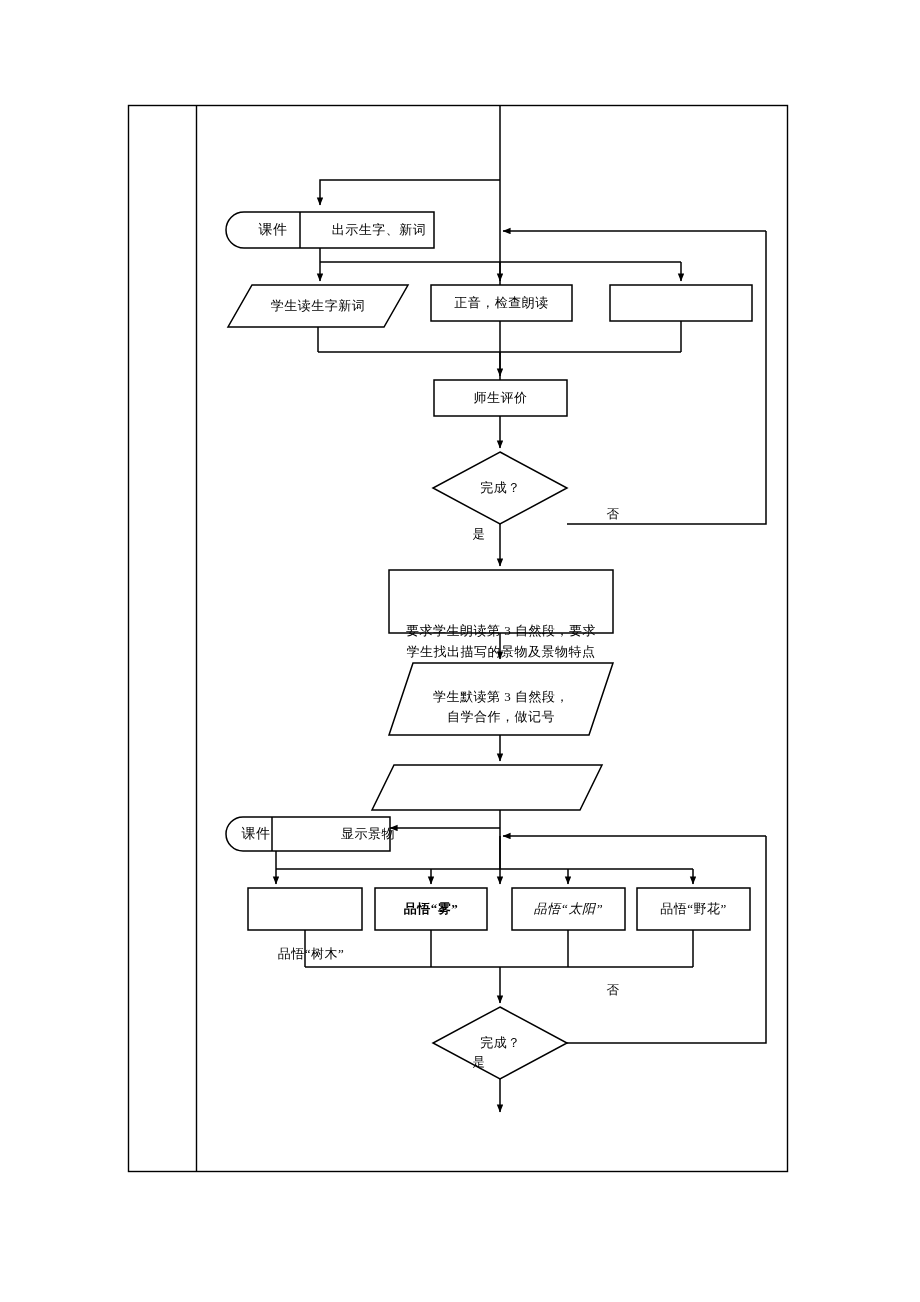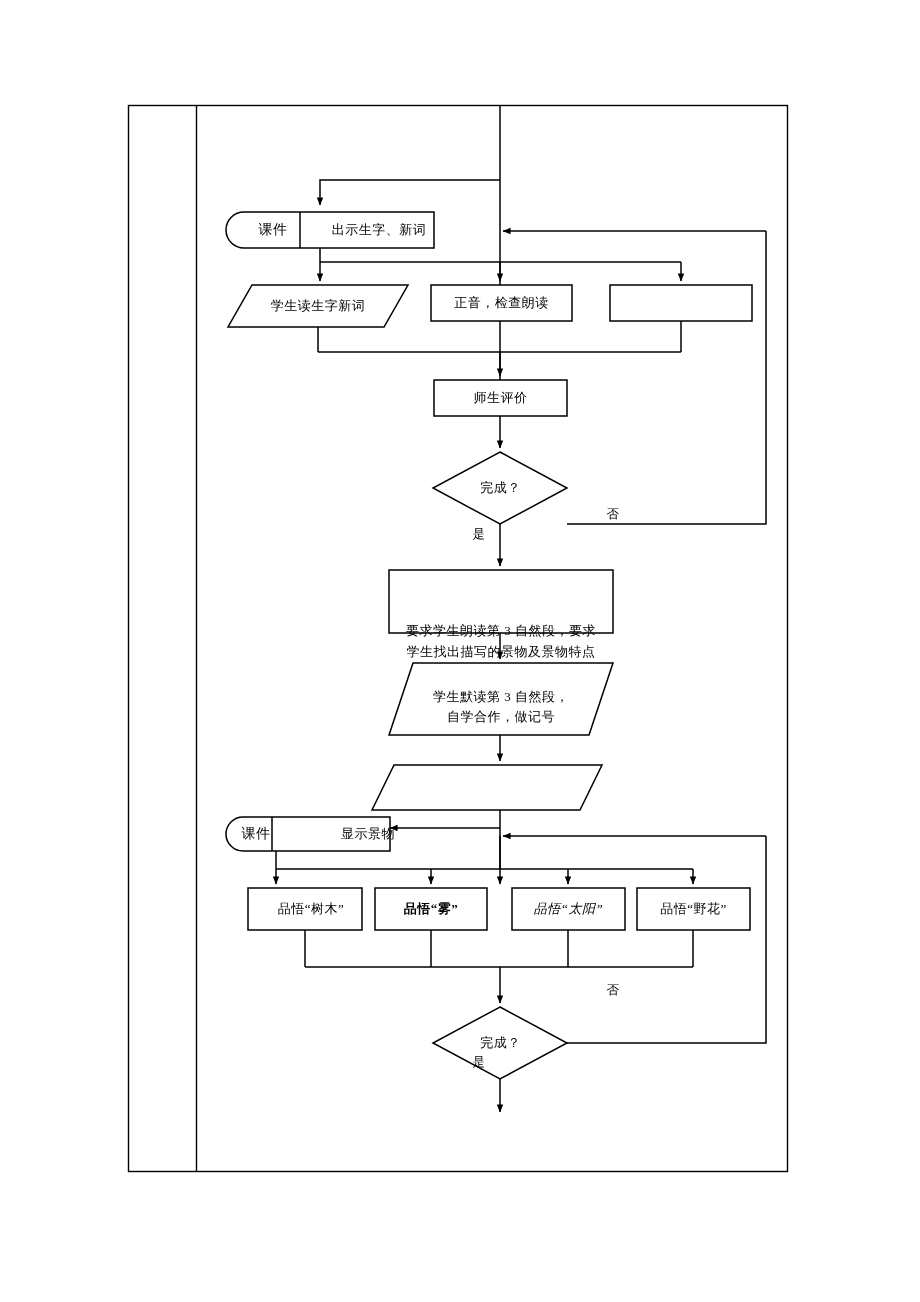--- a/index.html
+++ b/index.html
@@ -176,21 +176,21 @@
   <div class="node-label" style="left:392px; top:570px; width:218px; height:63px;margin-top:40px;">要求学生朗读第 3 自然段，要求
 学生找出描写的景物及景物特点</div>
 
   <div class="node-label" style="left:396px; top:663px; width:210px; height:88px;">学生默读第 3 自然段，
 自学合作，做记号</div>
 
 
   <div class="node-label small-label" style="left:238px; top:817px; width:36px; height:34px;">课件</div>
   <div class="node-label" style="left:272px; top:817px; width:96px; height:34px;margin-left:48px;">显示景物</div>
 
-  <div class="node-label" style="left:248px; top:888px; width:126px; height:42px;text-align:center;">品悟“树木”</div>
+  <div class="node-label" style="left:248px; top:933px; width:126px; height:42px;text-align:center;">品悟“树木”</div>
   <div class="node-label" style="left:375px; top:888px; width:112px; height:42px;font-weight:bold;">品悟“雾”</div>
   <div class="node-label" style="left:512px; top:888px; width:113px; height:42px;font-style:italic;">品悟“太阳”</div>
   <div class="node-label" style="left:637px; top:888px; width:113px; height:42px;border-radius:7px;">品悟“野花”</div>
 
   <div class="node-label" style="left:434px; top:1007px; width:133px; height:72px;">完成？</div>
 
   <div class="edge-label" style="left:602px; top:506px; width:22px;">否</div>
   <div class="edge-label" style="left:468px; top:526px; width:22px;">是</div>
   <div class="edge-label" style="left:602px; top:982px; width:22px;">否</div>
   <div class="edge-label" style="left:468px; top:1054px; width:22px;">是</div>

